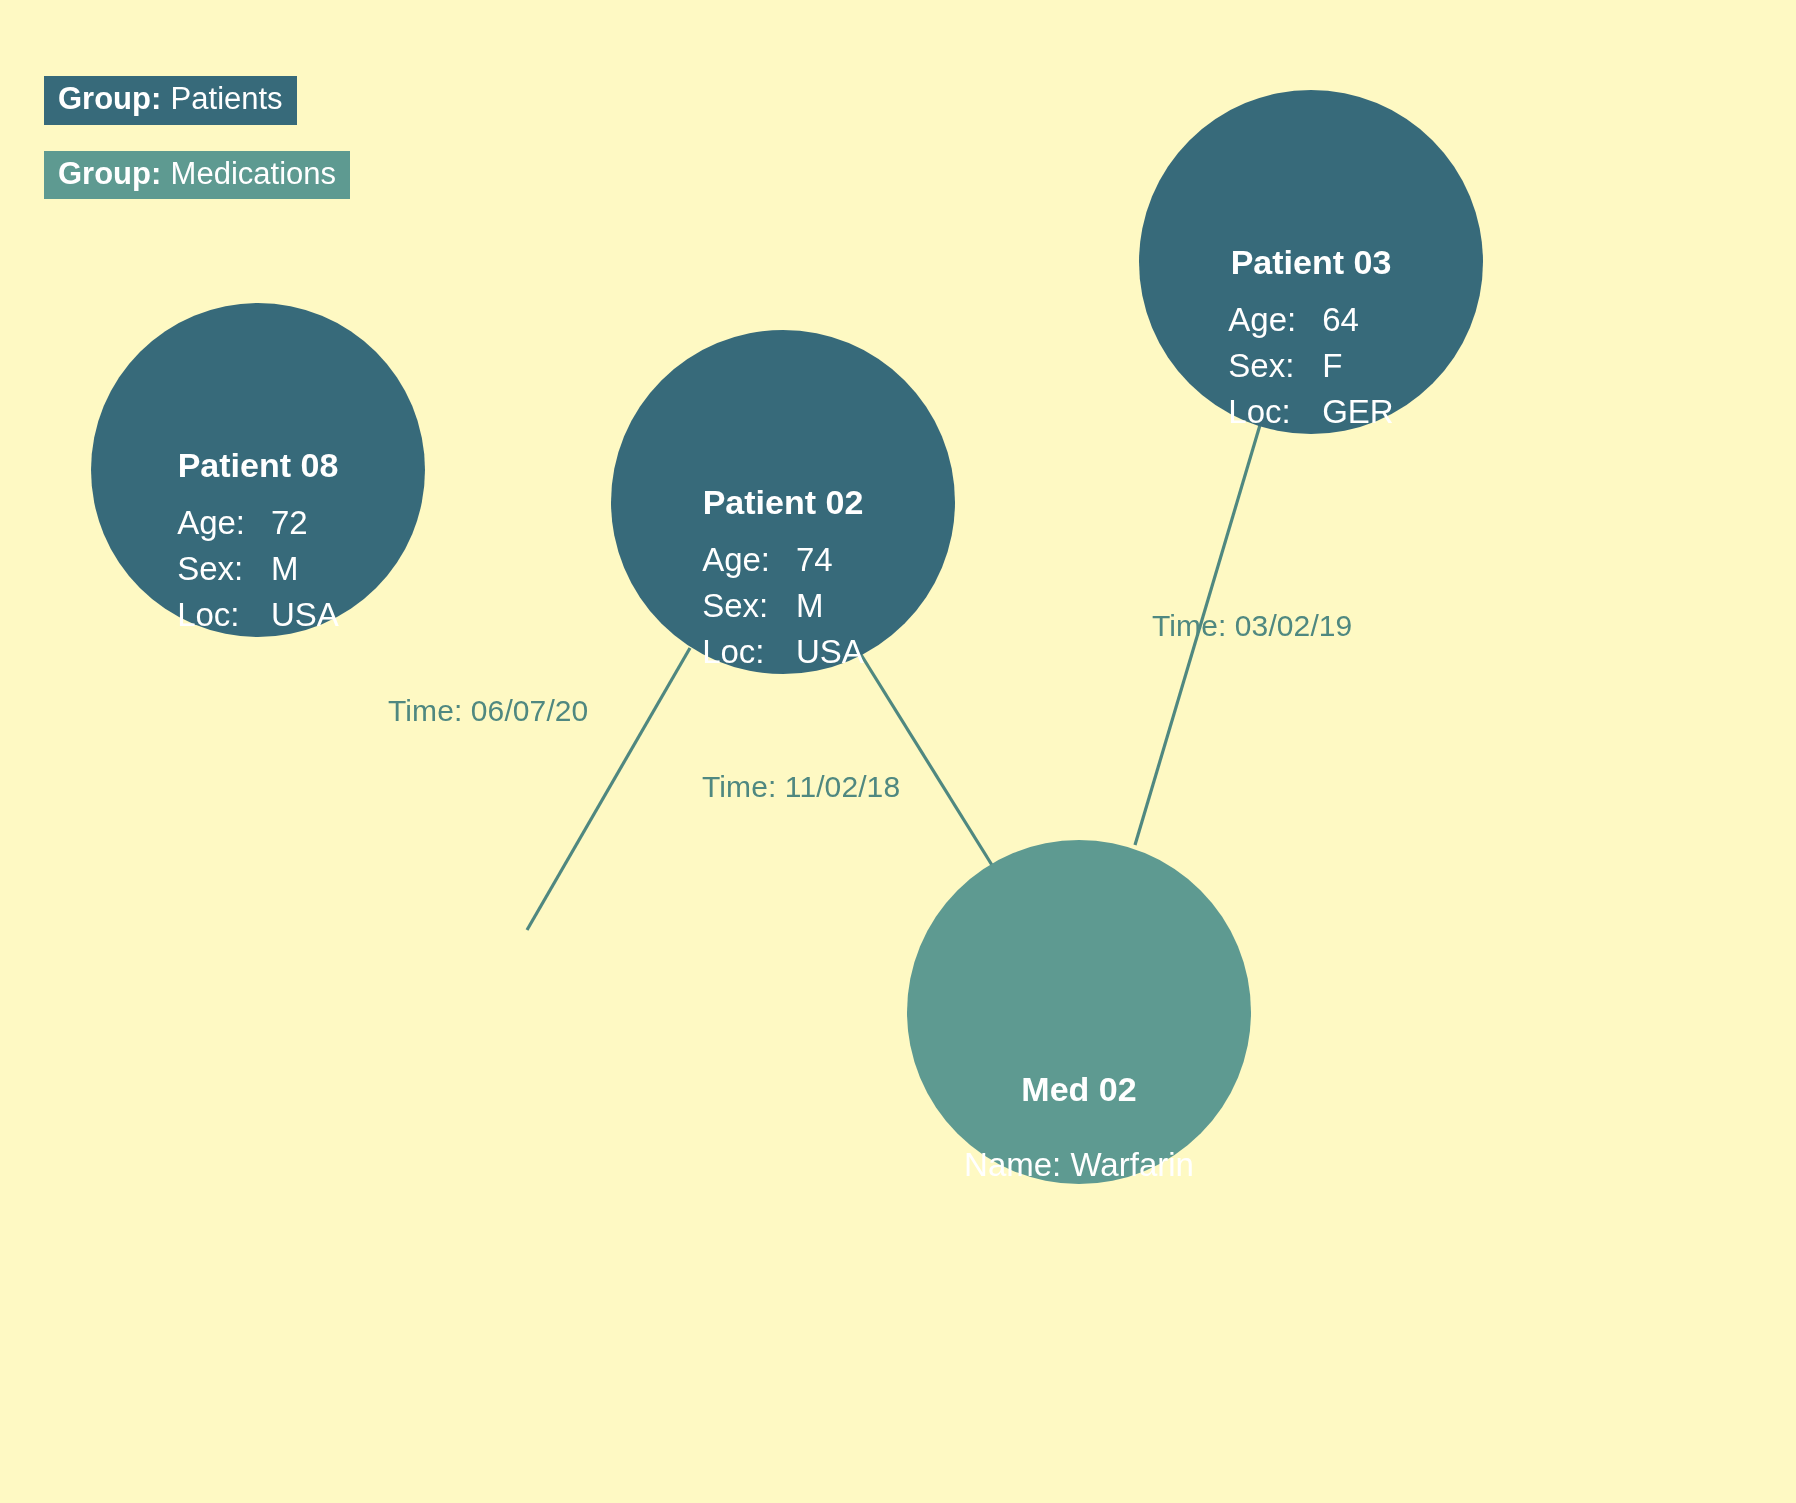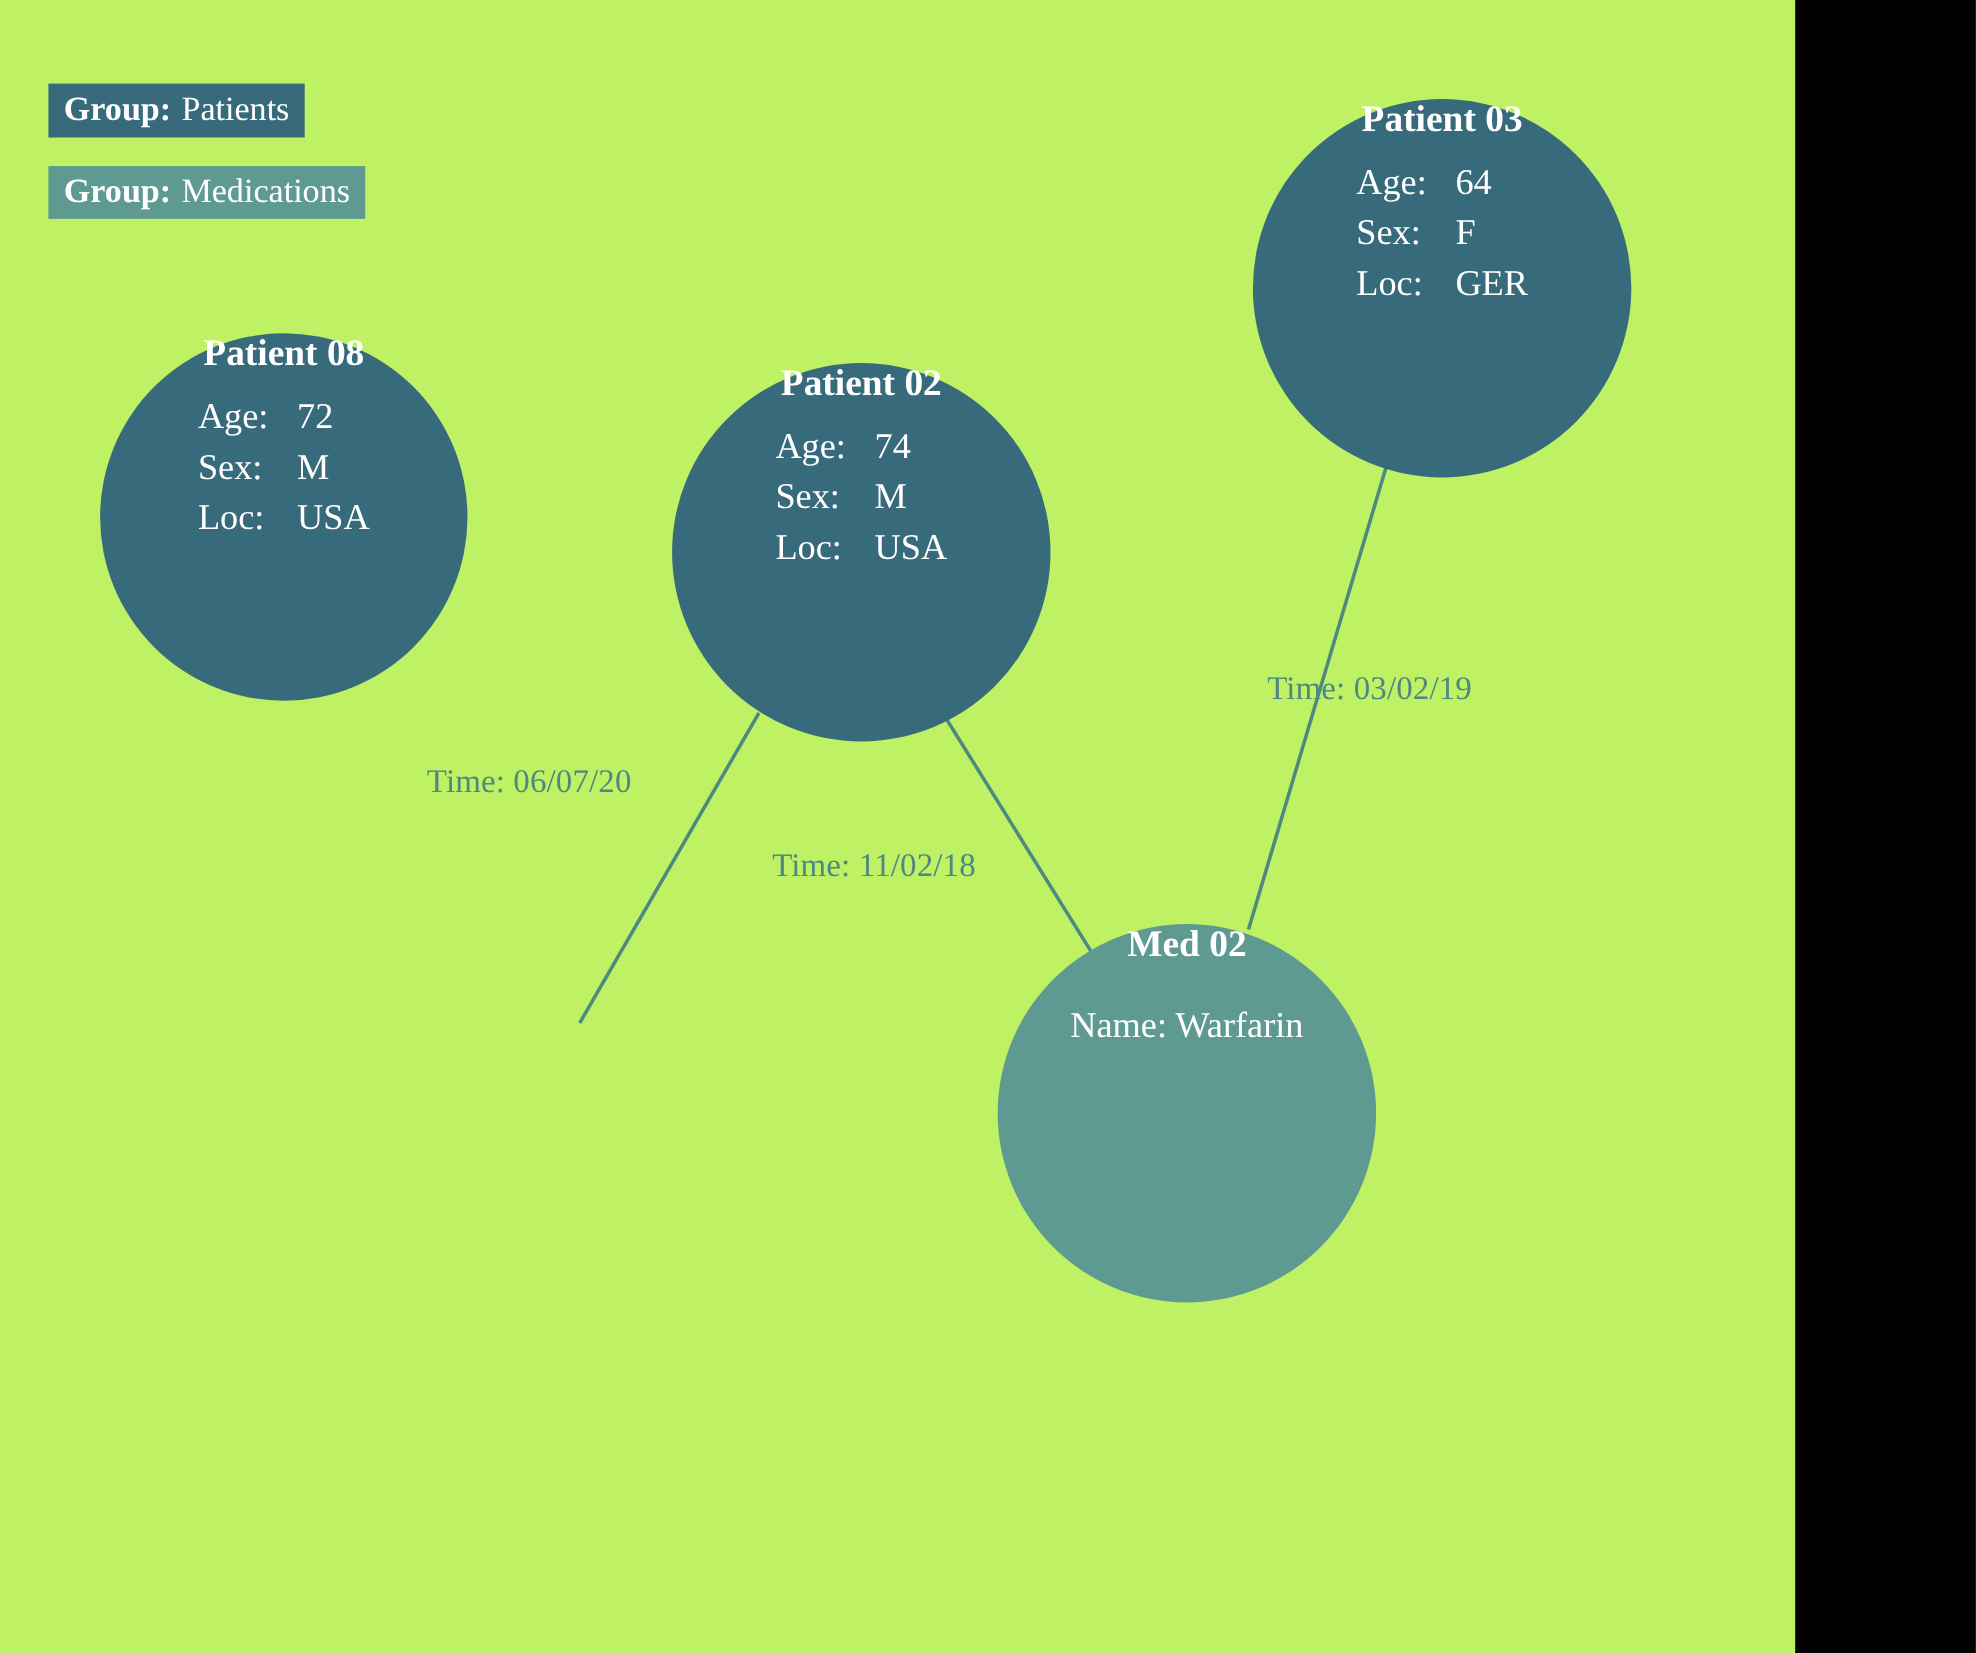--- a/index.html
+++ b/index.html
@@ -70,21 +70,21 @@
     letter-spacing: 0.1px;
   }
 
   
   .node {
     position: absolute;
     border-radius: 50%;
     display: flex;
     flex-direction: column;
     align-items: center;
-    justify-content: flex-start;
+    justify-content: flex-end;
     color: #ffffff;
     text-align: center;
     box-sizing: border-box;
   }
   .node-title {
     font-weight: 700;
     font-size: 34px;
     line-height: 1.1;
     white-space: nowrap;
   }
@@ -109,21 +109,21 @@
   .med-sub {
     margin-top: 38px;
     font-size: 33px;
     font-weight: 400;
     white-space: nowrap;
   }
 </style>
 </head>
 <body>
 
-<div id="stage" style="width: 1632px; height: 1503px; background: #bef264; font-family: Liberation Serif, serif;">
+<div id="stage" style="width: 1796px; height: 1503px; background: #fef9c3;">
 
   <div class="legend">
     <div class="legend-chip" style="background: rgb(55, 106, 122);">
       <span class="lg-key">Group:</span>
       <span class="lg-val">Patients</span>
     </div>
     <div class="legend-chip" style="background: rgb(94, 154, 145);">
       <span class="lg-key">Group:</span>
       <span class="lg-val">Medications</span>
     </div>

